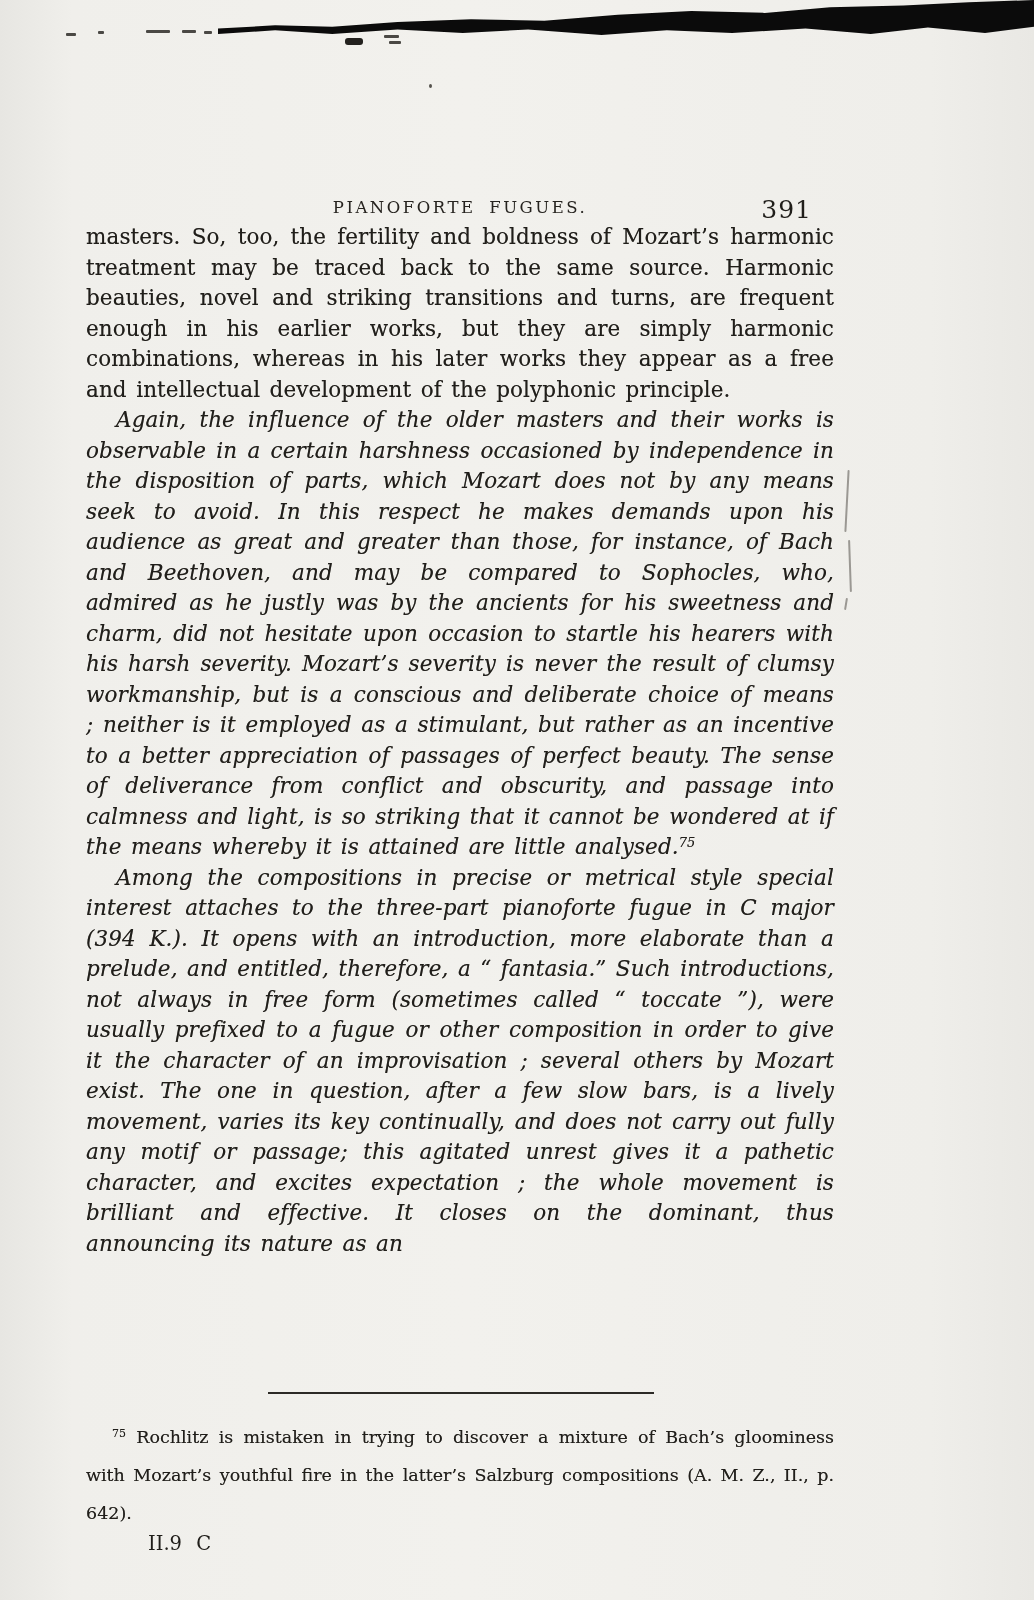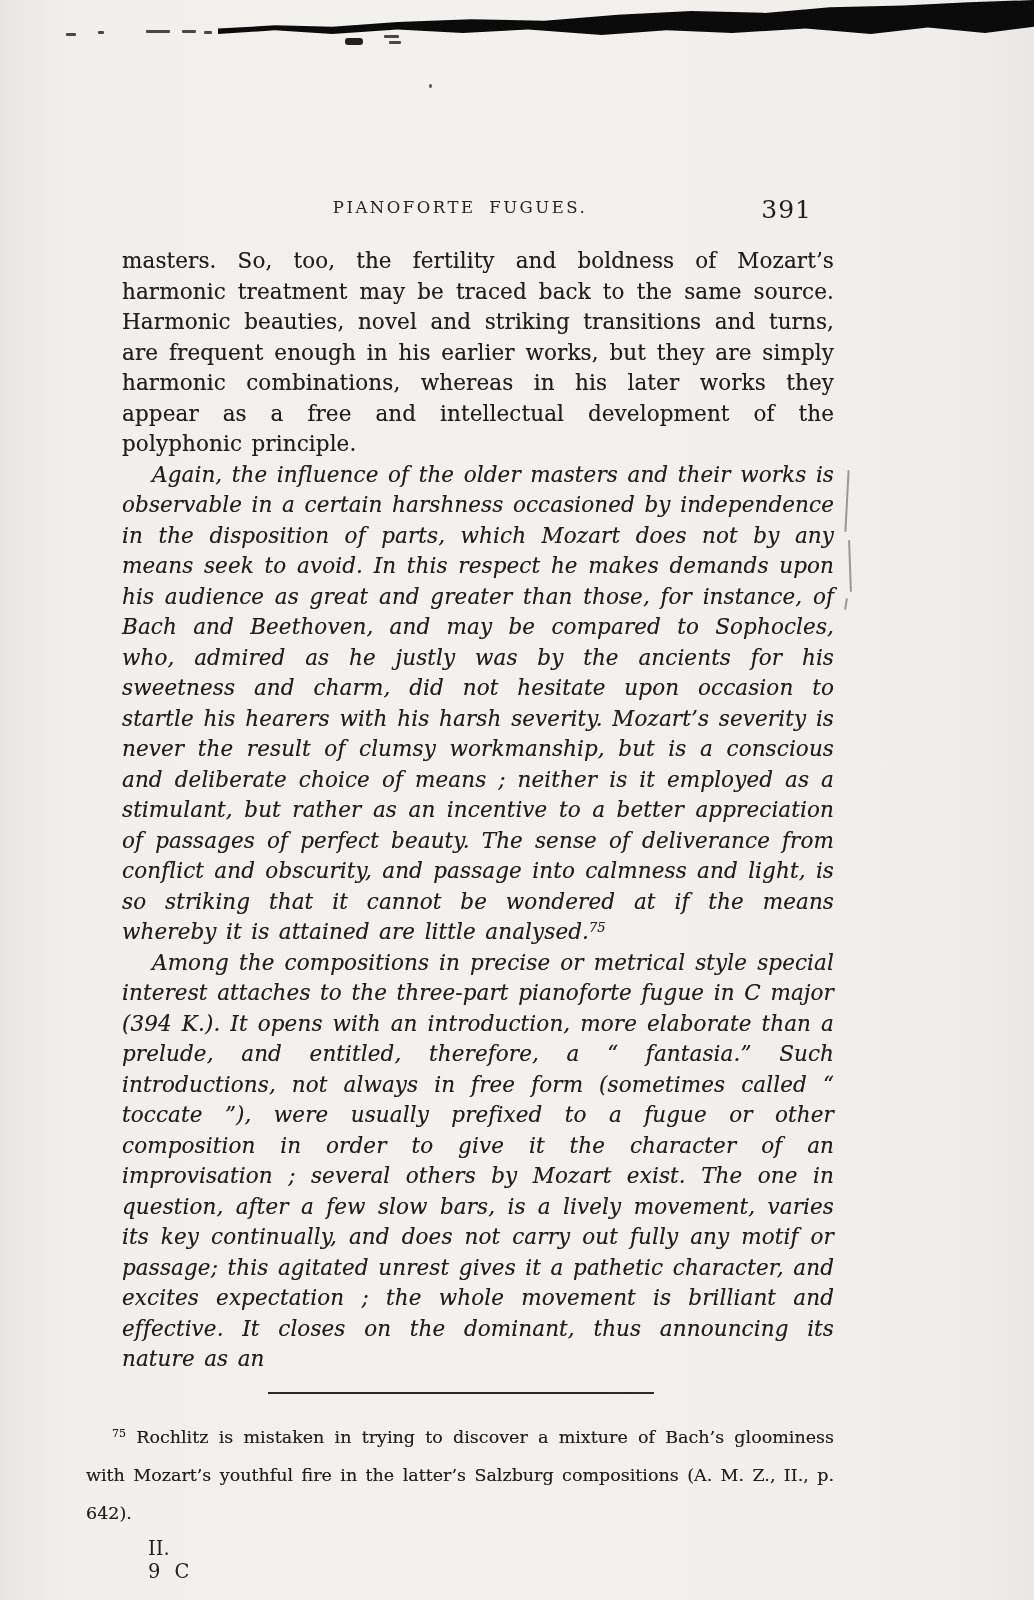--- a/index.html
+++ b/index.html
@@ -45,21 +45,20 @@
   .content {
     position: absolute;
     left: 86px;
     top: 198px;
     width: 748px;
   }
 
   .header {
     position: relative;
     height: 24px;
-    margin-bottom: 24px;
   }
   .running-title {
     display: block;
     text-align: center;
     font-size: 16.5px;
     letter-spacing: 2.5px;
     word-spacing: 6px;
     color: #26231f;
   }
   .page-number {
@@ -70,21 +69,20 @@
     letter-spacing: 1px;
   }
 
   .para {
     font-size: 21.5px;
     line-height: 30.5px;
     text-align: justify;
     word-spacing: 2.5px;
     letter-spacing: 0.1px;
     text-shadow: 0 0 0.4px rgba(20,18,14,0.5);
-    margin-left: 36px;
   }
   .para.indent { text-indent: 30px; font-style: italic; }
   sup.fn-ref {
     font-size: 13px;
     line-height: 0;
     vertical-align: 7px;
     letter-spacing: 0;
   }
 
   
@@ -106,25 +104,23 @@
     line-height: 38px;
     text-align: justify;
     text-indent: 26px;
     word-spacing: 1.5px;
     text-shadow: 0 0 0.4px rgba(20,18,14,0.5);
   }
   .footnote sup { font-size: 11px; vertical-align: 6px; }
 
   .footer-line {
     display: flex;
-    justify-content: flex-end;
-    margin-top: 5px;
+    justify-content: flex-start;
     padding: 0 70px 0 62px;
     font-size: 19.5px;
-    flex-direction: column;
   }
   .sig-right { letter-spacing: 4px; }
 </style>
 </head>
 <body>
 
 <div class="page">
 
   <div class="scan-band"></div>
   <div class="dash d1"></div>

